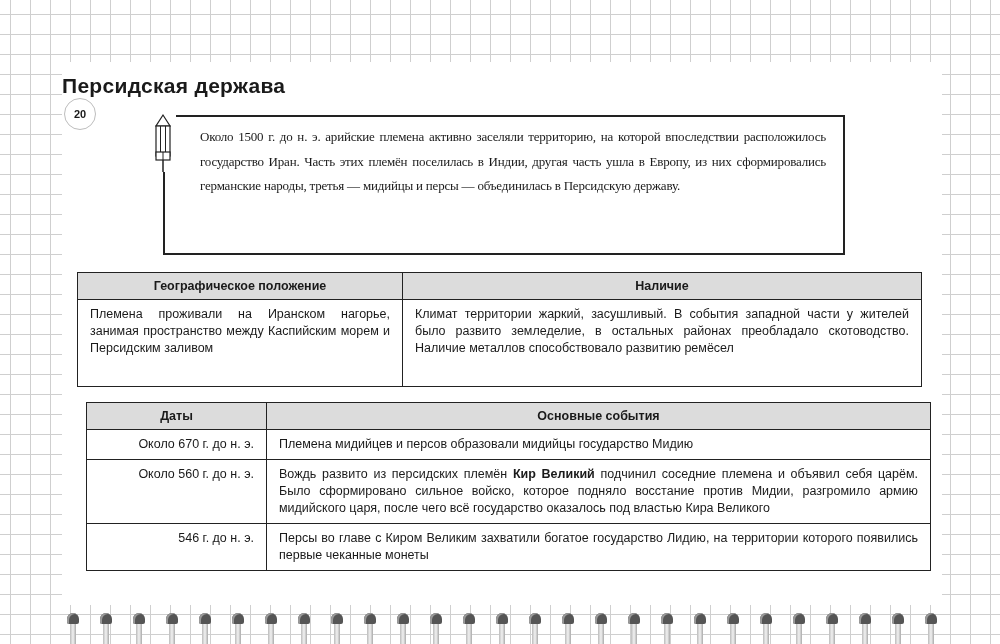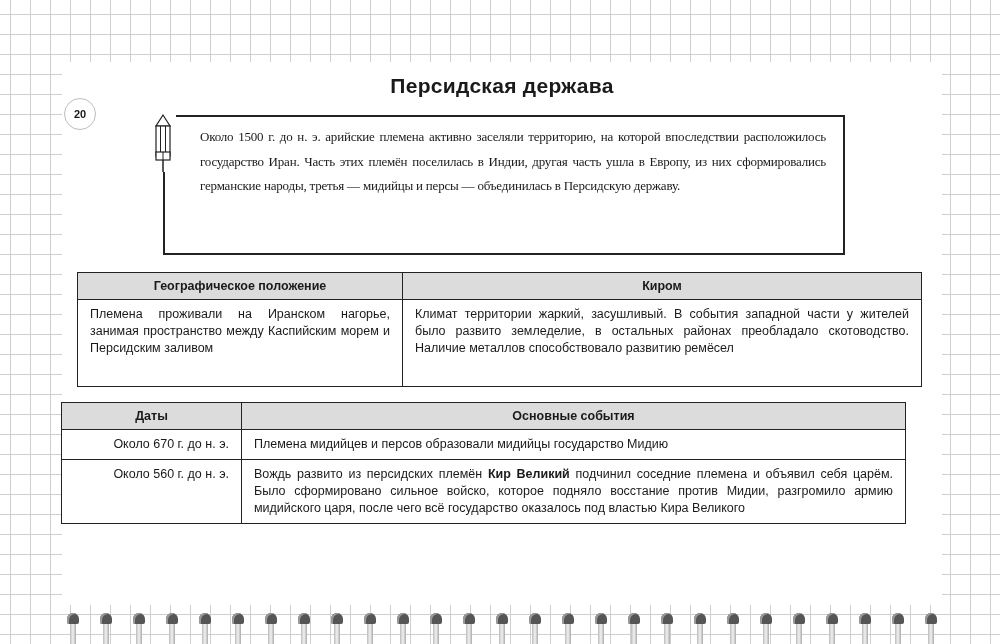--- a/index.html
+++ b/index.html
@@ -18,21 +18,21 @@
     position: absolute; left: 62px; top: 62px; width: 880px; height: 543px;
     background: #ffffff;
   }
   .page-number {
     position: absolute; left: 64px; top: 58px; width: 30px; height: 30px;
     border: 1px solid #bdbdbd; border-radius: 50%; background: #fff;
     font-weight: bold; font-size: 11px; text-align: center; line-height: 30px; margin-top: 40px;
   }
   .title {
     position: absolute; left: 62px; width: 880px; top: 74px;
-    text-align: center; font-weight: bold; font-size: 21px; letter-spacing: 0.3px;
+    text-align: left; font-weight: bold; font-size: 21px; letter-spacing: 0.3px;
   }
   .intro-box {
     position: absolute; left: 163px; top: 115px; width: 682px; height: 140px;
     border: 2px solid #222; box-sizing: border-box;
   }
   .intro-text {
     position: absolute; left: 200px; top: 125px; width: 626px;
     font-size: 13px; line-height: 24.5px; text-align: justify;
     font-family: Liberation Serif, serif; letter-spacing: -0.2px;
   }
@@ -43,21 +43,21 @@
   }
   table.grid th {
     background: #dcdcdc; font-weight: bold; font-size: 12.5px; text-align: center;
     border: 1.5px solid #222; padding: 4px 8px; height: 18px;
   }
   table.grid td {
     border: 1.5px solid #222; padding: 6px 12px; vertical-align: top; text-align: justify;
   }
   .t1 { left: 77px; top: 272px; width: 845px; }
   .t1 td { height: 74px; }
-  .t2 { left: 61px; top: 402px; width: 845px; }
+  .t2 { left: 86px; top: 402px; width: 845px; }
   .t2 td.date { width: 155px; text-align: right; white-space: nowrap; }
   .rings {
     position: absolute; left: 0; top: 605px; width: 1000px; height: 39px;
   }
   .ring { position: absolute; top: 8px; width: 12px; height: 31px; }
   .ring .top {
     position: absolute; left: 0; top: 0; width: 12px; height: 11px;
     border-radius: 6px 6px 2px 2px; background: #555;
     box-shadow: inset 2px 1px 0 #999;
   }
@@ -85,21 +85,21 @@
   <rect x="6" y="40" width="14" height="8" fill="#fff" stroke="#222" stroke-width="1.2"></rect>
   <line x1="13" y1="40" x2="13" y2="48" stroke="#222" stroke-width="1"></line>
   <line x1="13" y1="48" x2="13" y2="60" stroke="#222" stroke-width="1.5"></line>
 </svg>
 <div class="intro-text">Около 1500 г. до н. э. арийские племена активно заселяли территорию, на которой впоследствии расположилось государство Иран. Часть этих племён поселилась в Индии, другая часть ушла в Европу, из них сформировались германские народы, третья — мидийцы и персы — объединилась в Персидскую державу.</div>
 
 <table class="grid t1">
   <tbody>
       <tr>
     <th style="width:308px">Географическое положение</th>
-    <th>Киром</th>
+    <th>Наличие</th>
   </tr>
   <tr>
     <td>Племена проживали на Иранском нагорье, занимая пространство между Каспийским морем и Персидским заливом</td>
     <td>Климат территории жаркий, засушливый. В события западной части у жителей было развито земледелие, в остальных районах преобладало скотоводство. Наличие металлов способствовало развитию ремёсел</td>
   </tr>
 </tbody>
   </table>
 
 <table class="grid t2">
   <tbody>
@@ -108,20 +108,24 @@
     <th>Основные события</th>
   </tr>
   <tr>
     <td class="date">Около 670 г. до н. э.</td>
     <td>Племена мидийцев и персов образовали мидийцы государство Мидию</td>
   </tr>
   <tr>
     <td class="date">Около 560 г. до н. э.</td>
     <td><span>Вождь развито из персидских племён </span><b>Кир Великий</b><span> подчинил соседние племена и объявил себя царём. Было сформировано сильное войско, которое подняло восстание против Мидии, разгромило армию мидийского царя, после чего всё государство оказалось под властью Кира Великого</span></td>
   </tr>
+  <tr>
+    <td class="date">546 г. до н. э.</td>
+    <td>Персы во главе с Киром Великим захватили богатое государство Лидию, на территории которого появились первые чеканные монеты</td>
+  </tr>
 </tbody>
   </table>
 
 <div class="rings" id="rings">
     <div class="ring" style="left: 67px;">
       <div class="stem"></div>
       <div class="top"></div>
     </div>
     <div class="ring" style="left: 100px;">
       <div class="stem"></div>

